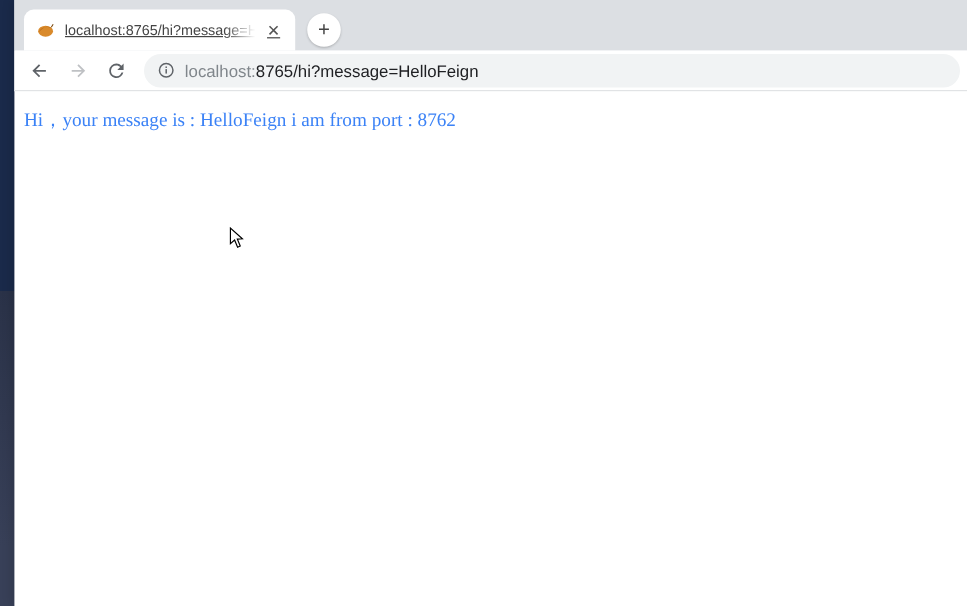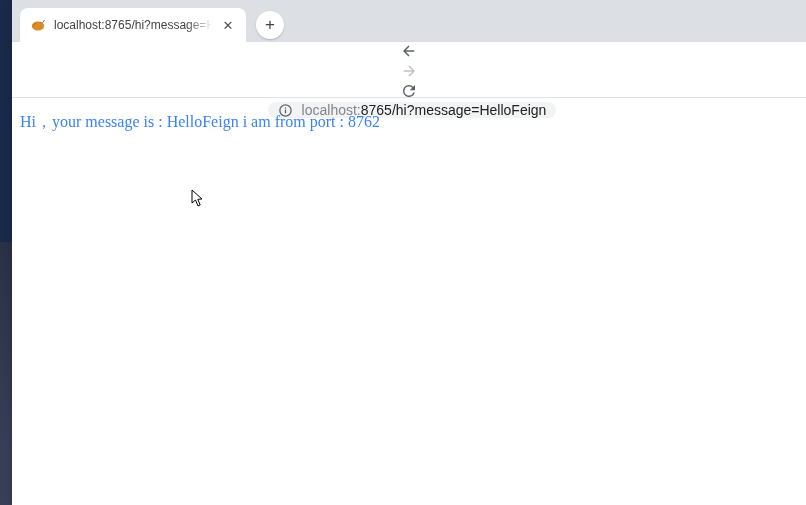--- a/index.html
+++ b/index.html
@@ -42,20 +42,21 @@
       height: 34px;
       background: #ffffff;
       border-radius: 8px 8px 0 0;
       display: flex;
       align-items: center;
       padding: 0 10px 0 10px;
       width: 226px;
       font-size: 12px;
       color: #444;
       position: relative;
+      text-decoration: underline;
     }
     .tab-favicon {
       width: 16px; height: 16px;
       margin-right: 8px;
       flex-shrink: 0;
     }
     .tab-title {
       flex: 1;
       white-space: nowrap;
       overflow: hidden;
@@ -80,28 +81,27 @@
       display:flex; align-items:center; justify-content:center;
       margin-left: 10px;
       margin-bottom: 3px;
       color: #444;
       font-size: 17px;
       cursor: pointer;
       box-shadow: 0 1px 2px rgba(0,0,0,0.2);
     }
     
     .toolbar {
-      height: 56px;
+      height: 34px;
       background: #ffffff;
       display: flex;
       align-items: center;
       padding: 0 6px;
       gap: 2px;
       border-bottom: 1px solid #e1e3e5;
-      flex-direction: column;
     }
     .nav-btn {
       width: 30px; height: 30px;
       display: flex; align-items:center; justify-content:center;
       color: #5f6368;
       border-radius: 50%;
       cursor: pointer;
     }
     .nav-btn.disabled { color: #bfc1c4; cursor: default; }
     .nav-btn svg { width: 18px; height: 18px; display:block; }

